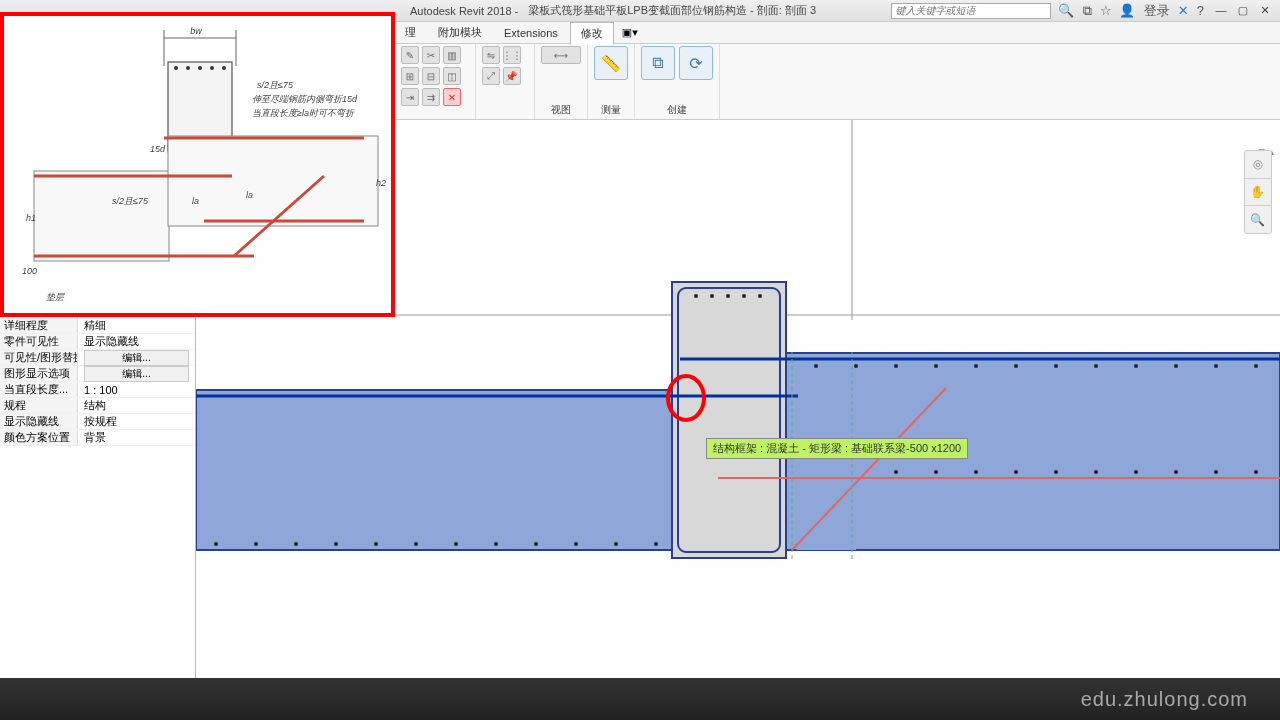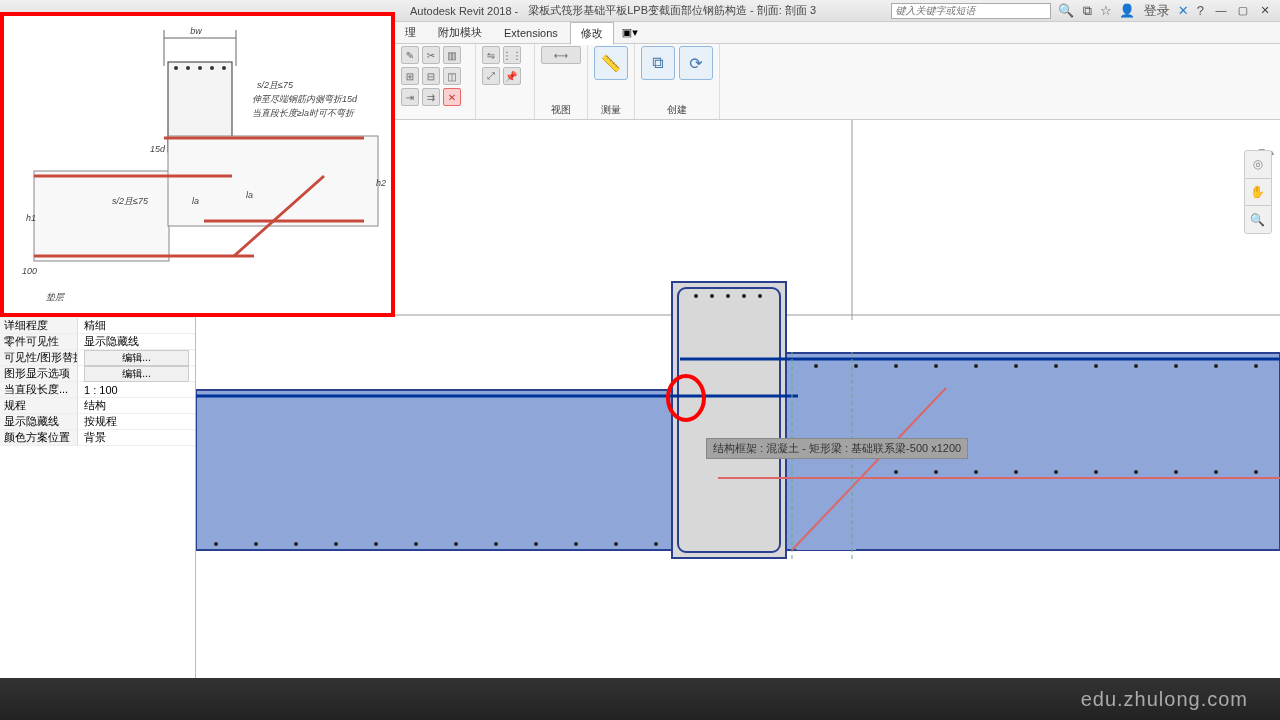--- a/index.html
+++ b/index.html
@@ -50,21 +50,21 @@
 .canvas { flex: 1; position: relative; background: #fff; overflow: hidden; }
 .nav-cube { position: absolute; top: 30px; right: 8px; width: 28px; height: 84px; background: #f0f0f0; border: 1px solid #ccc; border-radius: 3px; display: flex; flex-direction: column; }
 .nav-cube div { flex: 1; border-bottom: 1px solid #ccc; display: flex; align-items: center; justify-content: center; font-size: 12px; color: #888; cursor: pointer; }
 .nav-cube div:last-child { border-bottom: none; }
 .topstrip { position: absolute; top: 27px; right: 6px; display: flex; gap: 4px; font-size: 9px; color: #888; }
 
 .drawing { position: absolute; left: 0; top: 0; right: 0; bottom: 0; }
 
 .overlay-ref { position: absolute; top: 12px; left: 0; width: 395px; height: 305px; border: 4px solid #ff0000; background: #fff; z-index: 50; }
 
-.tooltip { position: absolute; background: #a3a3a3; border: 1px solid #888; font-size: 11px; padding: 2px 6px; color: #333; white-space: nowrap; }
+.tooltip { position: absolute; background: #bef264; border: 1px solid #888; font-size: 11px; padding: 2px 6px; color: #333; white-space: nowrap; }
 
 .bottom-bar { position: absolute; bottom: 0; left: 0; right: 0; height: 42px; background: linear-gradient(#333,#222); display: flex; align-items: center; justify-content: flex-end; padding-right: 32px; }
 .bottom-bar .brand { color: #aaa; font-size: 20px; letter-spacing: 1px; }
 </style>
 </head>
 <body>
 
 <div class="titlebar">
   <span class="app-name">Autodesk Revit 2018  -</span>
   <span class="doc-name">梁板式筏形基础平板LPB变截面部位钢筋构造 - 剖面: 剖面 3</span>

